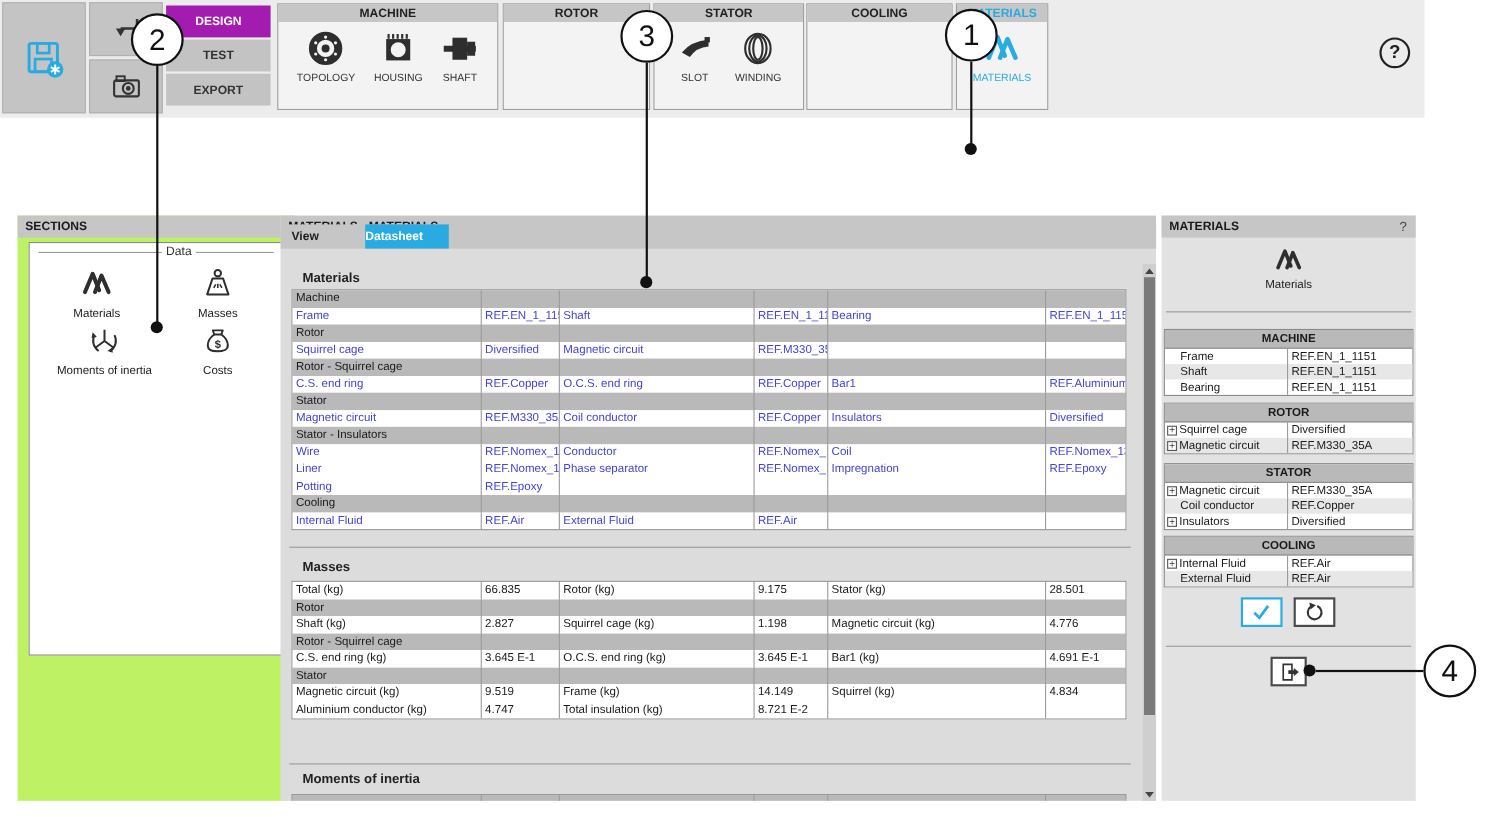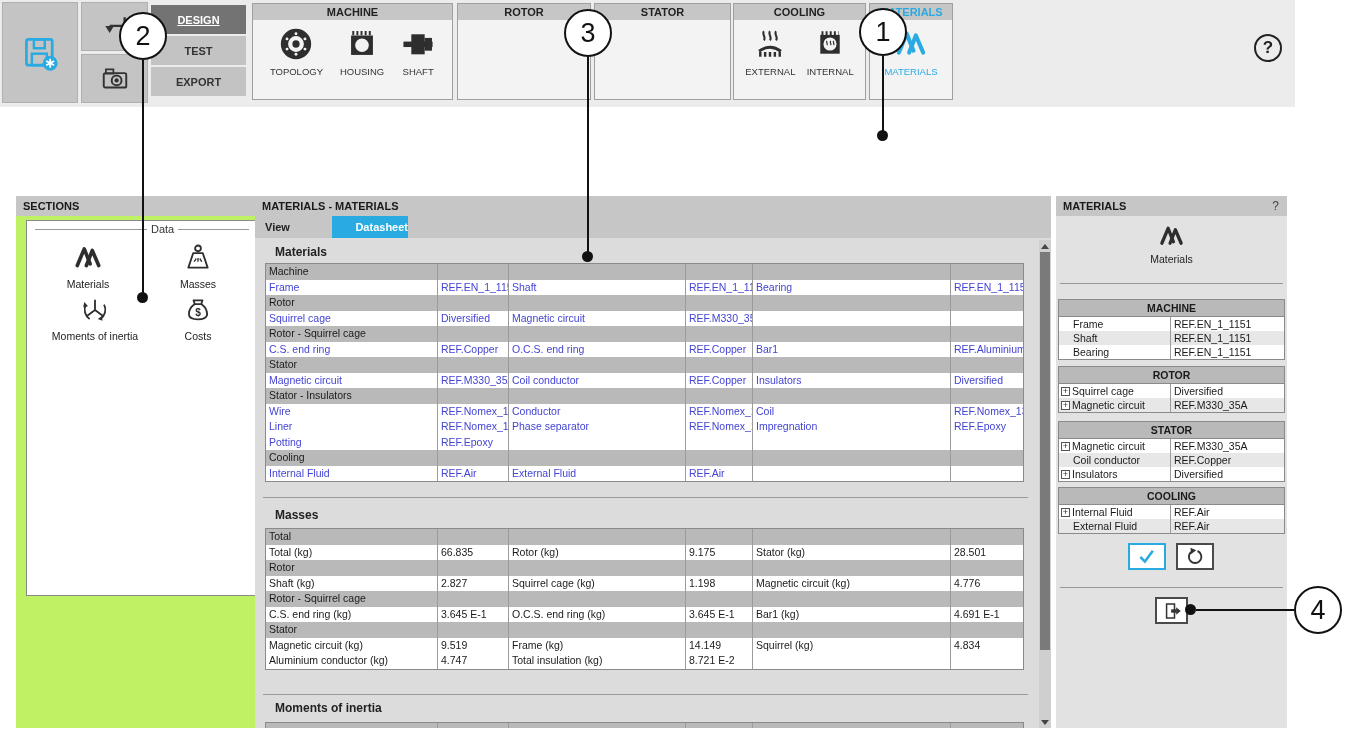--- a/index.html
+++ b/index.html
@@ -7,21 +7,21 @@
 
 
 .callout-circle { position:absolute; width:48px; height:48px; border:2.5px solid #111; border-radius:50%; background:#fff; display:flex; align-items:center; justify-content:center; font-size:27px; color:#111; z-index:10; }
 .callout-line { position:absolute; background:#111; z-index:9; }
 .callout-dot { position:absolute; width:11px; height:11px; border-radius:50%; background:#111; z-index:9; }
 
 
 .ribbon { position:absolute; left:0; top:85; width:1295px; height:107px; background:#ececec; }
 .rbtn { position:absolute; background:#c4c4c4; border:1px solid #b0b0b0; display:flex; align-items:center; justify-content:center; cursor:pointer; }
 .rtab { position:absolute; left:151px; width:95px; height:29px; background:#c3c3c3; display:flex; align-items:center; justify-content:center; font-weight:bold; font-size:11px; color:#333; cursor:pointer; }
-.rtab.active { background:#737373; color:#fff;text-decoration:underline; }
+.rtab.active { background:#a21caf; color:#fff; }
 .rgroup { position:absolute; top:3px; height:97px; background:#f3f3f3; border:1px solid #9f9f9f; }
 .ghead { height:16px; line-height:16px; text-align:center; font-weight:bold; font-size:11px; background:#c6c6c6; color:#222; }
 .ghead.cyan { color:#29abe2; }
 .gbody { display:flex; justify-content:space-evenly; align-items:flex-start; height:80px; }
 .ritem { display:flex; flex-direction:column; align-items:center; margin-top:7px; cursor:pointer; }
 .ritem svg { width:34px; height:34px; }
 .rlabel { font-size:9.5px; color:#333; margin-top:5px; white-space:nowrap; }
 .rlabel.cyan { color:#29abe2; }
 .help-circle { position:absolute; left:1254px; top:34px; width:28px; height:28px; border:2.5px solid #222; border-radius:50%; display:flex; align-items:center; justify-content:center; font-weight:bold; font-size:17px; color:#222; cursor:pointer; background:#ececec; }
 
@@ -29,23 +29,23 @@
 .panel-header { position:absolute; left:0; top:0; right:0; height:20px; background:#c6c6c6; font-weight:bold; font-size:11px; line-height:20px; padding-left:7px; color:#1a1a1a; }
 .sections-panel { position:absolute; left:16px; top:196px; width:252px; height:532px; background:#bef264; }
 .data-fieldset { position:absolute; left:10px; top:24px; width:232px; height:376px; background:#fff; border:1px solid #8a8a8a; }
 .data-legend { position:absolute; left:8px; right:8px; top:8px; border-top:1px solid #999; }
 .data-legend span { position:absolute; left:112px; top:-7px; background:#fff; padding:0 4px; font-size:11px; color:#333; }
 .sec-item { position:absolute; text-align:center; cursor:pointer; }
 .sec-item svg { width:30px; height:30px; }
 .sec-label { font-size:10.5px; color:#222; margin-top:1px; white-space:nowrap; }
 
 .main-panel { position:absolute; left:255px; top:196px; width:796px; height:532px; background:#dcdcdc; overflow:hidden; }
-.mp-tabs { position:absolute; left:0; top:20px; width:864px; height:22px; background:#c6c6c6; }
+.mp-tabs { position:absolute; left:0; top:8px; width:864px; height:22px; background:#c6c6c6; }
 .view-label { position:absolute; left:4px; top:0; height:22px; line-height:22px; font-weight:bold; font-size:11px; color:#222; padding:0 6px; cursor:pointer; }
-.tab-datasheet { position:absolute; left:77px; top:0; width:76px; height:22px; background:#29abe2; color:#fff; font-weight:bold; font-size:11px; line-height:22px; text-align:right; cursor:pointer; }
+.tab-datasheet { position:absolute; left:77px; top:0; width:76px; height:22px; background:#29abe2; color:#fff; font-weight:bold; font-size:11px; line-height:22px; text-align:left; cursor:pointer; }
 .mp-content { position:absolute; left:0; top:44px; width:796px; height:488px; }
 .sect-heading { position:absolute; font-weight:bold; font-size:12px; color:#222; }
 .hsep { position:absolute; left:8px; width:765px; border-top:1px solid #9a9a9a; }
 
 .dtable { position:absolute; left:10px; width:759px; border:1px solid #8a8a8a; background:#fff; }
 .trow { display:flex; height:15.5px; line-height:15px; font-size:10.5px; white-space:nowrap; background:#fff; }
 .trow.group { background:#b9b9b9; }
 .cell { border-right:1px solid #9b9b9b; padding-left:3px; overflow:hidden; }
 .cell.c0{width:172px}.cell.c1{width:71px}.cell.c2{width:177px}.cell.c3{width:67px}.cell.c4{width:198px}.cell.c5{flex:1;border-right:none}
 .linkcells .trow:not(.group) .cell { color:#4444d4; cursor:pointer; }
@@ -144,43 +144,41 @@
       </div>
     </div>
   </div>
 
   <div class="rgroup" style="left:457px; width:134px;">
     <div class="ghead">ROTOR</div>
   </div>
 
   <div class="rgroup" style="left:594px; width:137px;">
     <div class="ghead">STATOR</div>
-  </div>
-
-  <div class="rgroup" style="left:733px; width:133px;">
-    <div class="ghead">COOLING</div>
     <div class="gbody">
       <div class="ritem">
         <svg viewBox="0 0 28 28">
-          <path d="M9 3.5 c-2 2.5 2 4.5 0 7.5 M14 3.5 c-2 2.5 2 4.5 0 7.5 M19 3.5 c-2 2.5 2 4.5 0 7.5" fill="none" stroke="#2e2e2e" stroke-width="1.7"></path>
-          <path d="M5 20 Q14 13.5 23 20" fill="none" stroke="#2e2e2e" stroke-width="2.4"></path>
-          <line x1="5" y1="22.5" x2="23" y2="22.5" stroke="#2e2e2e" stroke-width="4" stroke-dasharray="2 2"></line>
+          <path d="M4 17 Q11 8.5 24 7.5 L24 12.5 Q15 13 10 20.5 Z" fill="#2e2e2e"></path>
+          <rect x="21" y="5.5" width="4" height="4" fill="#2e2e2e"></rect>
         </svg>
-        <span class="rlabel">EXTERNAL</span>
+        <span class="rlabel">SLOT</span>
       </div>
       <div class="ritem">
         <svg viewBox="0 0 28 28">
-          <line x1="7" y1="5" x2="21" y2="5" stroke="#2e2e2e" stroke-width="3" stroke-dasharray="1.6 1.8"></line>
-          <rect x="6" y="6.5" width="16" height="15.5" fill="#2e2e2e"></rect>
-          <circle cx="14" cy="14" r="5.4" fill="#f3f3f3"></circle>
-          <path d="M11.5 11.5 c-1 1.2 1 2 0 3.4 M14.5 11.5 c-1 1.2 1 2 0 3.4 M17 11.5 c-1 1.2 1 2 0 3.4" fill="none" stroke="#2e2e2e" stroke-width="1"></path>
+          <ellipse cx="14" cy="14" rx="3.5" ry="8.5" fill="none" stroke="#2e2e2e" stroke-width="1.6"></ellipse>
+          <ellipse cx="14" cy="14" rx="6.5" ry="9.8" fill="none" stroke="#2e2e2e" stroke-width="1.6"></ellipse>
+          <ellipse cx="14" cy="14" rx="9.5" ry="11" fill="none" stroke="#2e2e2e" stroke-width="1.6"></ellipse>
         </svg>
-        <span class="rlabel">INTERNAL</span>
-      </div>
-    </div>
+        <span class="rlabel">WINDING</span>
+      </div>
+    </div>
+  </div>
+
+  <div class="rgroup" style="left:733px; width:133px;">
+    <div class="ghead">COOLING</div>
   </div>
 
   <div class="rgroup" style="left:869px; width:84px;">
     <div class="ghead cyan">MATERIALS</div>
     <div class="gbody">
       <div class="ritem">
         <svg viewBox="0 0 28 28">
           <path d="M4 21 L10.5 5.5 L16 19.5" fill="none" stroke="#29abe2" stroke-width="3.4" stroke-linecap="round" stroke-linejoin="round"></path>
           <path d="M12.5 21 L18 7 L24 21" fill="none" stroke="#29abe2" stroke-width="3.4" stroke-linecap="round" stroke-linejoin="round"></path>
         </svg>
@@ -357,28 +355,20 @@
           <div class="cell c2">External Fluid</div>
           <div class="cell c3">REF.Air</div>
           <div class="cell c4"></div>
           <div class="cell c5"></div>
         </div>
       </div>
 
     <div class="hsep" style="top:257px;"></div>
     <div class="sect-heading" style="left:20px; top:268px;">Masses</div>
     <div class="dtable" style="top:288px;">
-        <div class="trow group">
-          <div class="cell c0">Total</div>
-          <div class="cell c1"></div>
-          <div class="cell c2"></div>
-          <div class="cell c3"></div>
-          <div class="cell c4"></div>
-          <div class="cell c5"></div>
-        </div>
         <div class="trow">
           <div class="cell c0">Total (kg)</div>
           <div class="cell c1">66.835</div>
           <div class="cell c2">Rotor (kg)</div>
           <div class="cell c3">9.175</div>
           <div class="cell c4">Stator (kg)</div>
           <div class="cell c5">28.501</div>
         </div>
         <div class="trow group">
           <div class="cell c0">Rotor</div>

